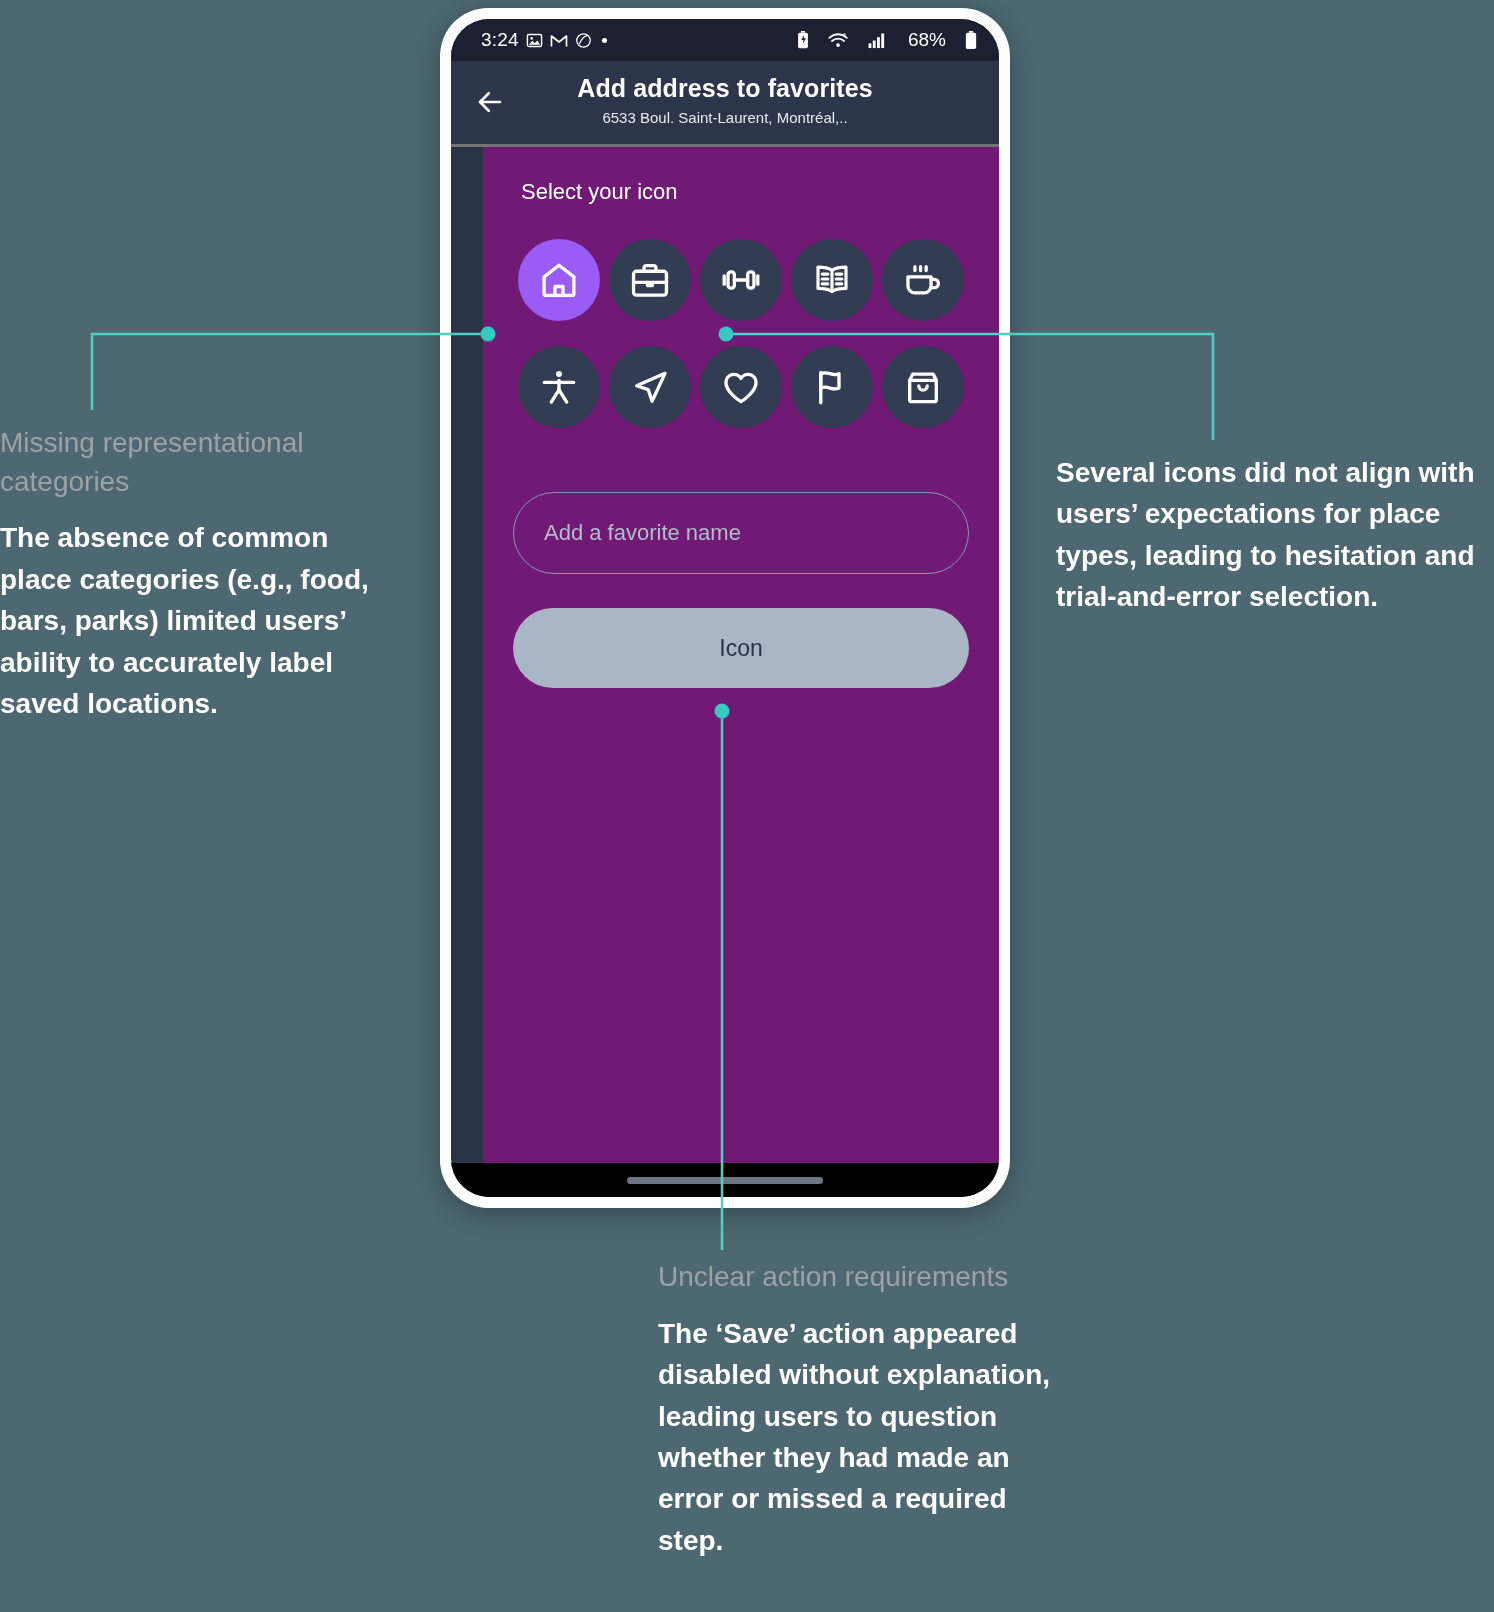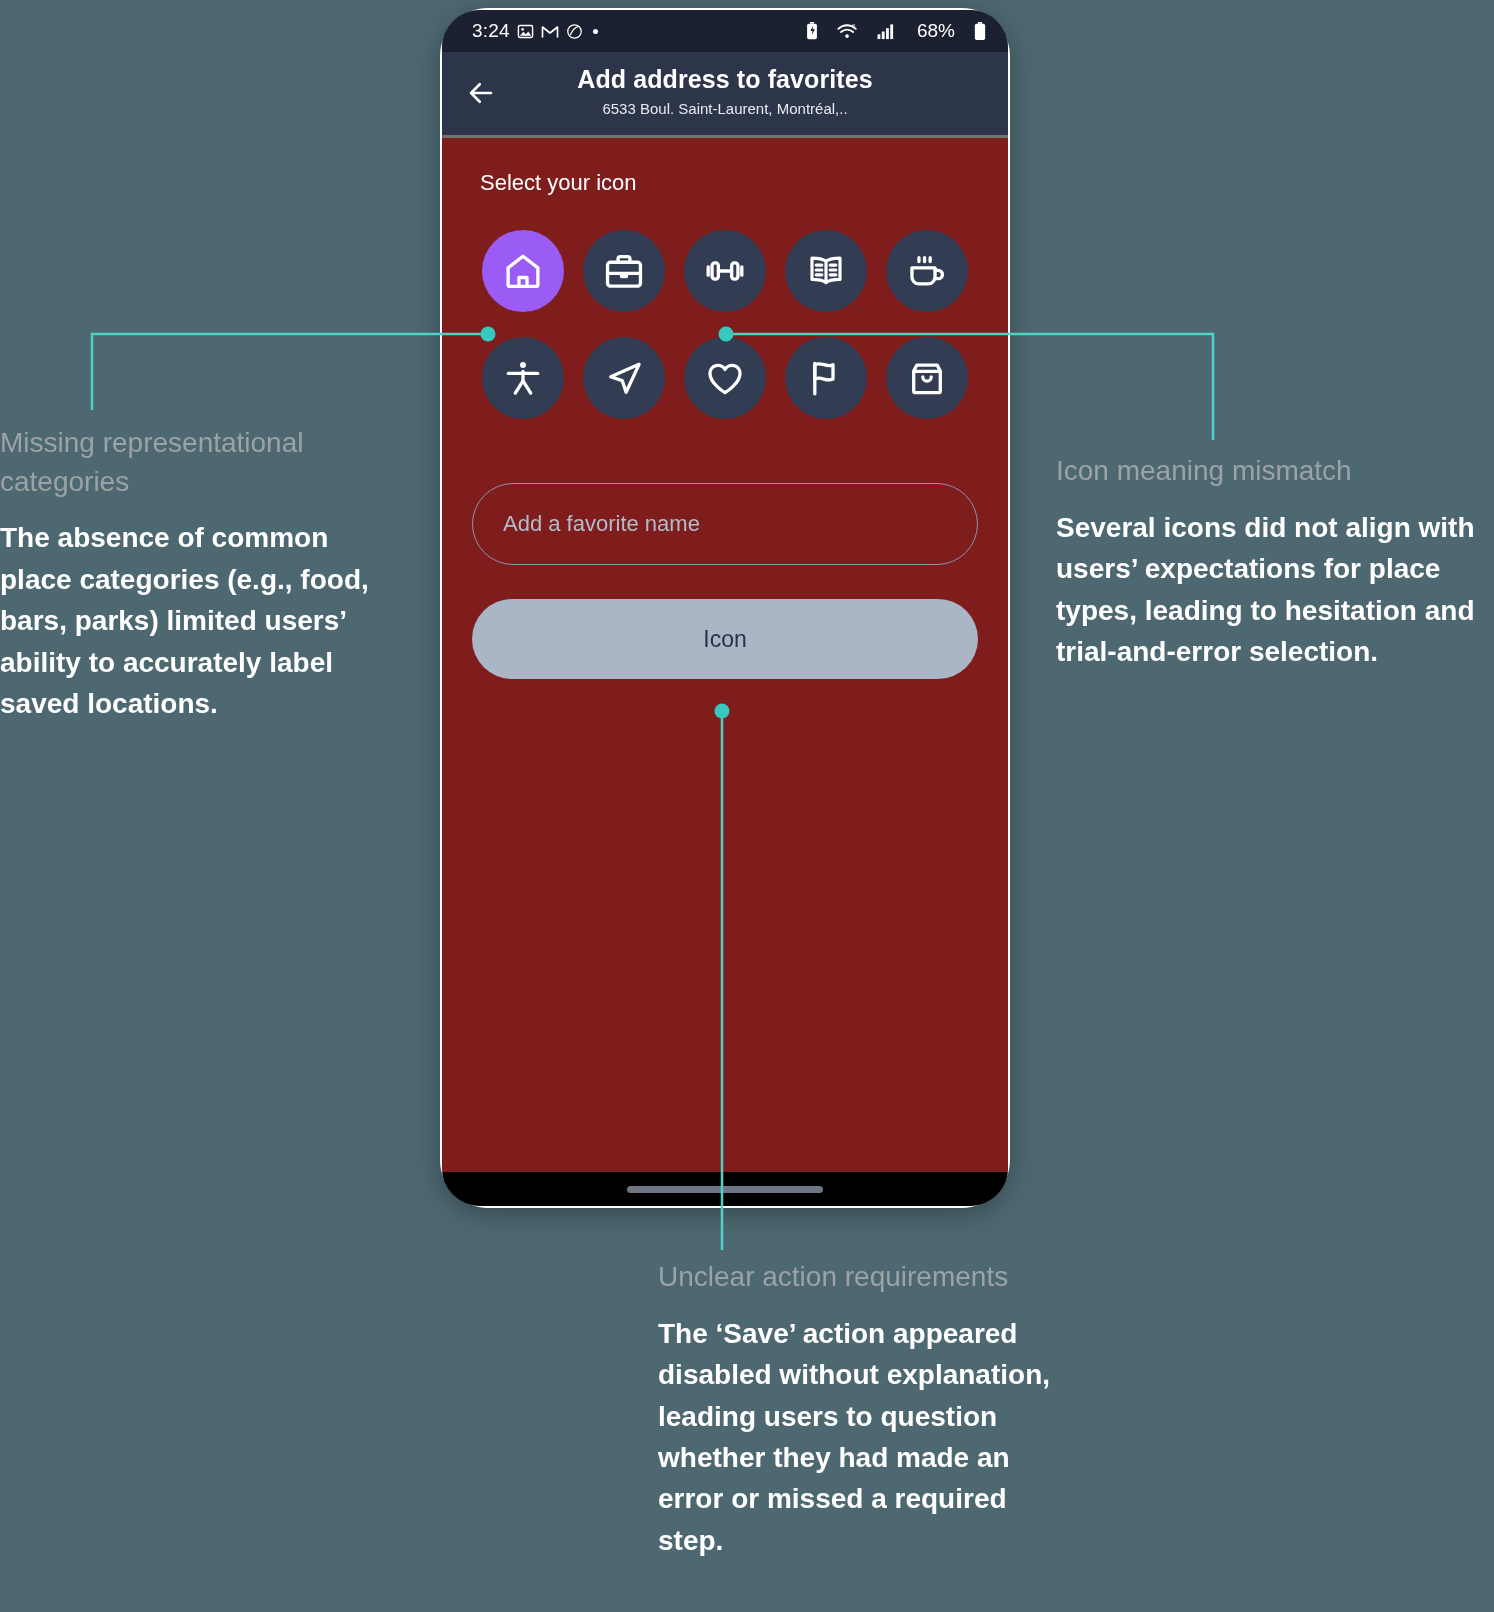--- a/index.html
+++ b/index.html
@@ -32,21 +32,21 @@
   
   .phone {
     position: absolute;
     left: 440px;
     top: 8px;
     width: 570px;
     height: 1200px;
     background: #ffffff;
     border-radius: 48px;
     box-shadow: 0 6px 26px rgba(0,0,0,0.30);
-    padding: 2px;
+    padding: 11px;
     z-index: 20;
   }
   .phone-screen {
     position: relative;
     width: 100%;
     height: 100%;
     background: #2b3346;
     border-radius: 38px;
     overflow: hidden;
     display: flex;
@@ -107,23 +107,24 @@
     font-size: 15px;
     margin-top: 5px;
     line-height: 1.25;
     white-space: nowrap;
     overflow: hidden;
   }
 
   
   .app-body {
     flex: 1 1 auto;
-    background: #7f1d1d;
+    background: #701a75;
     padding: 22px 30px 0 30px;
     position: relative;
+    margin-left: 32px;
   }
   .section-label {
     color: #ffffff;
     font-size: 22px;
     margin: 10px 0 0 8px;
   }
 
   .icon-grid {
     margin-top: 34px;
     display: grid;
@@ -412,21 +413,20 @@
 
     </div>
   </div>
 
   <div class="annot" id="annot-left">
     <div class="annot-title">Missing representational categories</div>
     <div class="annot-body">The absence of common place categories (e.g., food, bars, parks) limited users’ ability to accurately label saved locations.</div>
   </div>
 
   <div class="annot" id="annot-right">
-    <div class="annot-title">Icon meaning mismatch</div>
     <div class="annot-body">Several icons did not align with users’ expectations for place types, leading to hesitation and trial-and-error selection.</div>
   </div>
 
   <div class="annot" id="annot-bottom">
     <div class="annot-title">Unclear action requirements</div>
     <div class="annot-body">The ‘Save’ action appeared disabled without explanation, leading users to question whether they had made an error or missed a required step.</div>
   </div>
 
 </div>
 

